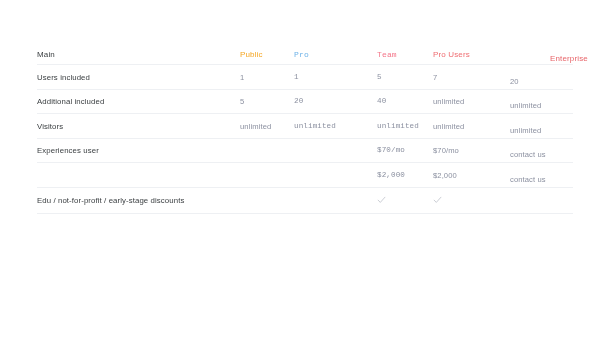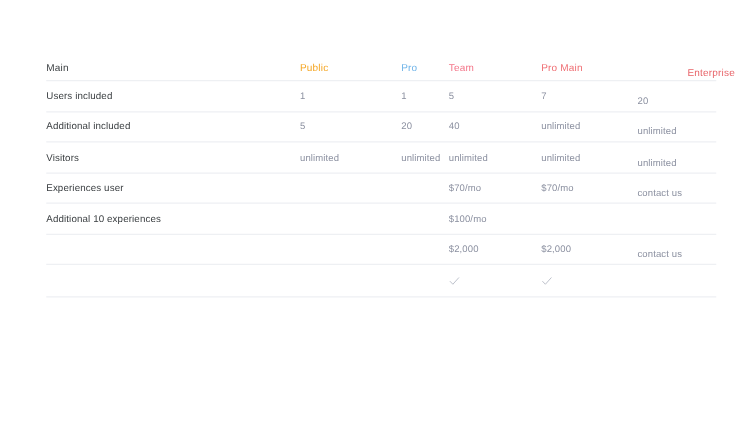--- a/index.html
+++ b/index.html
@@ -39,22 +39,22 @@
     top: 50%;
     transform: translateY(-50%);
     white-space: nowrap;
     font-size: 7.6px;
     letter-spacing: 0.1px;
   }
 
   
   .c-label { left: 0px; }
   .c-0 { left: 203px; text-align: center; }
-  .c-1 { left: 284px; }
-  .c-2 { left: 322px; }
+  .c-1 { left: 257px; font-family: Liberation Mono, monospace; }
+  .c-2 { left: 340px; font-family: Liberation Mono, monospace; }
   .c-3 { left: 396px; }
   .c-4 { left: 473px; margin-top: 4px; }
 
   .label-text {
     color: #3c4043;
     font-size: 7.8px;
   }
 
   .value-text {
     color: #8b90a0;
@@ -82,21 +82,21 @@
 </head>
 <body>
 
 <div id="pricing-table">
 
   <div class="row header-row">
     <span class="cell c-label h-main">Main</span>
     <span class="cell c-0 h-public">Public</span>
     <span class="cell c-1 h-pro">Pro</span>
     <span class="cell c-2 h-team">Team</span>
-    <span class="cell c-3 h-proteam">Pro Main</span>
+    <span class="cell c-3 h-proteam">Pro Users</span>
     <span class="cell c-4 h-ent">Enterprise</span>
   </div>
 
   <div class="row">
     <span class="cell c-label label-text">Users included</span>
     <span class="cell c-0 value-text">1</span>
     <span class="cell c-1 value-text">1</span>
     <span class="cell c-2 value-text">5</span>
     <span class="cell c-3 value-text">7</span>
     <span class="cell c-4 value-text">20</span>
@@ -122,38 +122,31 @@
 
   <div class="row">
     <span class="cell c-label label-text">Experiences user</span>
     <span class="cell c-0 value-text"></span>
     <span class="cell c-1 value-text"></span>
     <span class="cell c-2 value-text">$70/mo</span>
     <span class="cell c-3 value-text">$70/mo</span>
     <span class="cell c-4 value-text">contact us</span>
   </div>
 
-  <div class="row">
-    <span class="cell c-label label-text">Additional 10 experiences</span>
-    <span class="cell c-0 value-text"></span>
-    <span class="cell c-1 value-text"></span>
-    <span class="cell c-2 value-text">$100/mo</span>
-    <span class="cell c-3 value-text"></span>
-    <span class="cell c-4 value-text"></span>
-  </div>
 
   <div class="row">
     <span class="cell c-0 value-text"></span>
     <span class="cell c-1 value-text"></span>
     <span class="cell c-2 value-text">$2,000</span>
     <span class="cell c-3 value-text">$2,000</span>
     <span class="cell c-4 value-text">contact us</span>
   </div>
 
   <div class="row last">
+    <span class="cell c-label label-text">Edu / not-for-profit / early-stage discounts</span>
     <span class="cell c-2">
       <span class="check">
         <svg viewBox="0 0 12 12" fill="none" xmlns="http://www.w3.org/2000/svg">
           <path d="M1.5 6.2 L4.4 9.2 L10.6 2.3" stroke="currentColor" stroke-width="1" stroke-linecap="round" stroke-linejoin="round"></path>
         </svg>
       </span>
     </span>
     <span class="cell c-3">
       <span class="check">
         <svg viewBox="0 0 12 12" fill="none" xmlns="http://www.w3.org/2000/svg">

